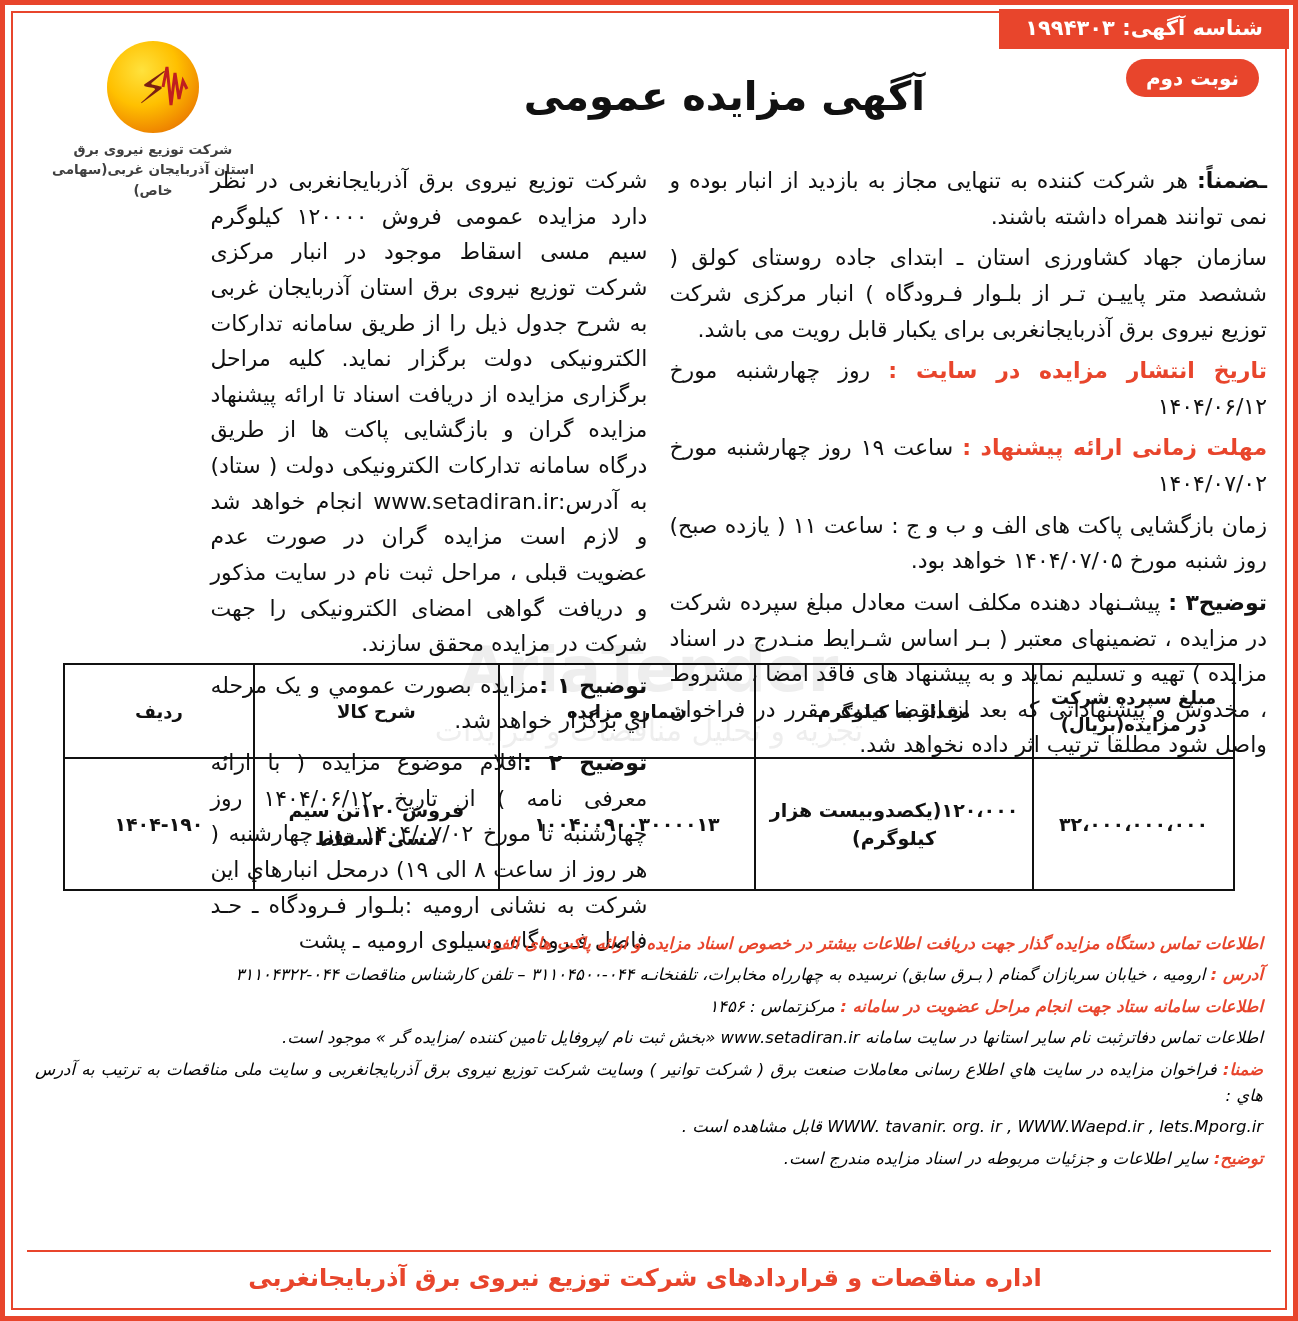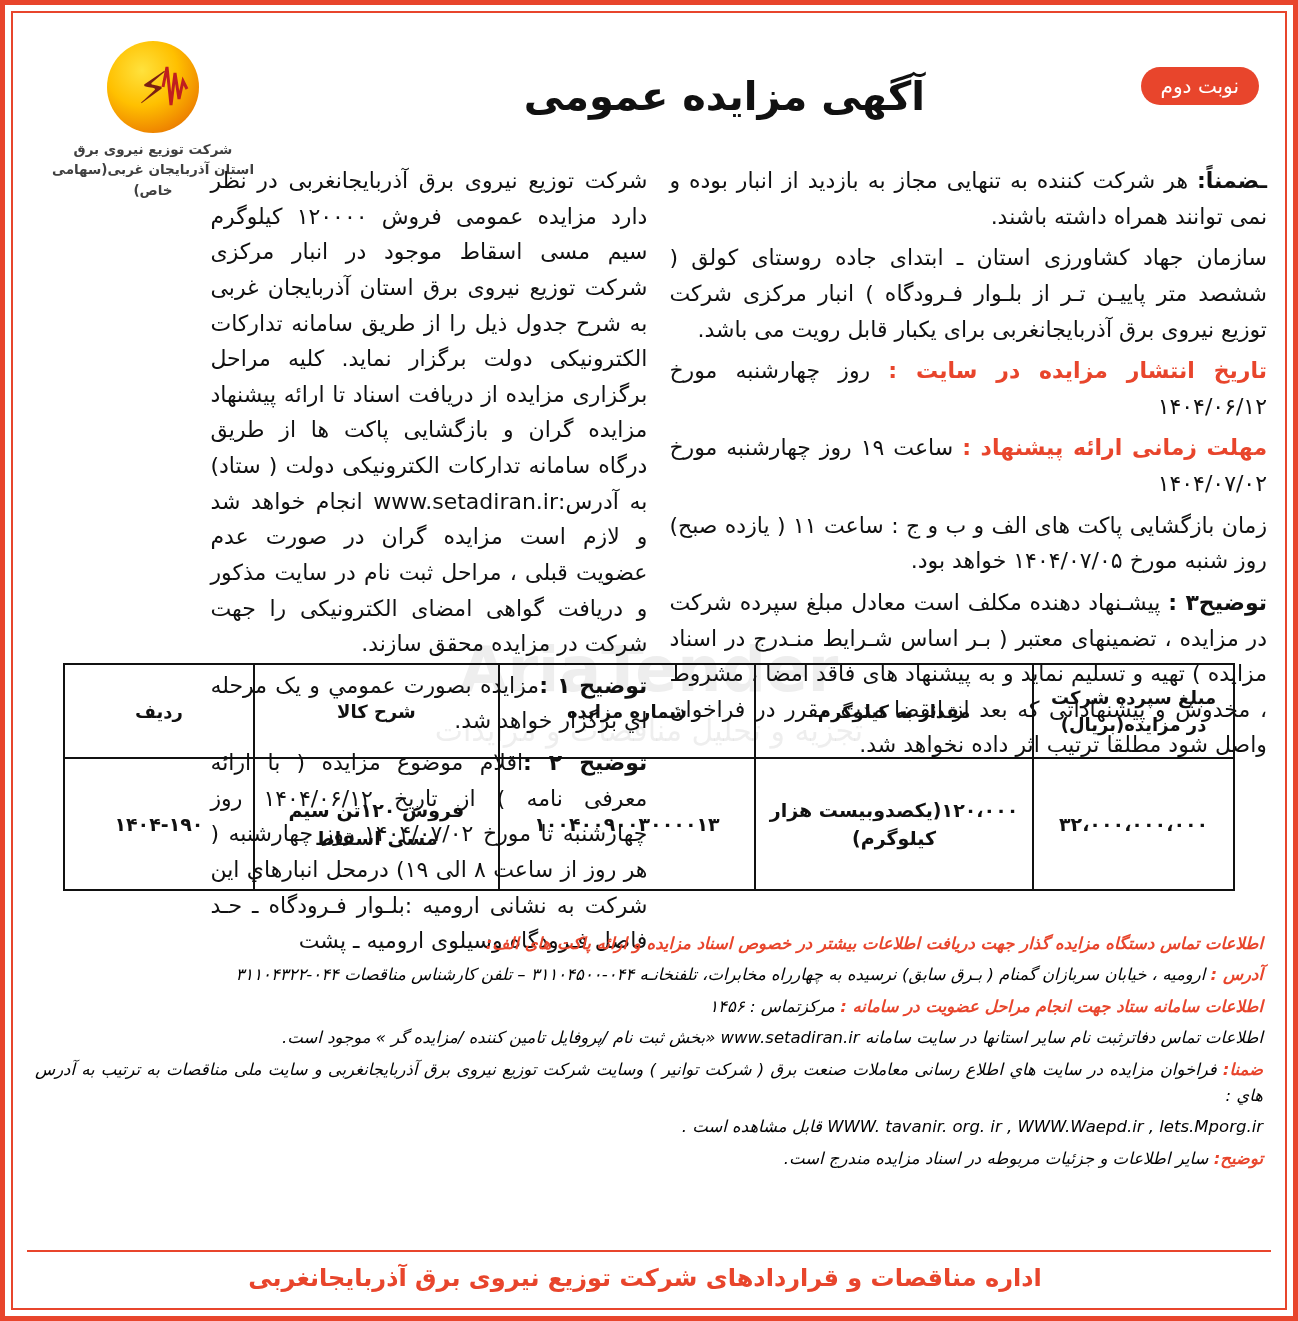--- a/index.html
+++ b/index.html
@@ -27,23 +27,23 @@
 
   
   .ribbon{
     position:absolute;top:-4px;right:-4px;
     background:#e8452c;color:#fff;
     font-weight:bold;font-size:21px;
     padding:7px 26px 9px 26px;
     letter-spacing:0.5px;
   }
   .round-badge{
-    position:absolute;top:54px;right:26px;
+    position:absolute;top:46px;right:26px;
     background:#e8452c;color:#fff;
-    font-weight:normal;font-size:20px;
+    font-weight:bold;font-size:20px;
     padding:7px 20px;
     border-radius:22px;
   }
   .main-title{
     position:absolute;top:60px;right:360px;
     font-size:40px;font-weight:bold;
     color:#111;
     letter-spacing:1px;
   }
 
@@ -151,20 +151,21 @@
 </style>
 </head>
 <body>
 
 <div class="page">
   <div class="inner">
 
     <div class="wm">AriaTender</div>
     <div class="wm2">تجزیه و تحلیل مناقصات و مزایدات</div>
 
+    <div class="ribbon">شناسه آگهی: ۱۹۹۴۳۰۳</div>
     <div class="round-badge">نوبت دوم</div>
     <div class="main-title">آگهی مزایده عمومی</div>
 
     <div class="logo-wrap">
       <div class="logo-circle">
         <svg class="wave" viewBox="0 0 30 56">
           <path d="M4 28 L8 8 L12 46 L16 14 L20 40 L24 22 L28 30" stroke="#c01f1f" stroke-width="3" fill="none"></path>
         </svg>
         <span class="bolt">⚡</span>
       </div>

